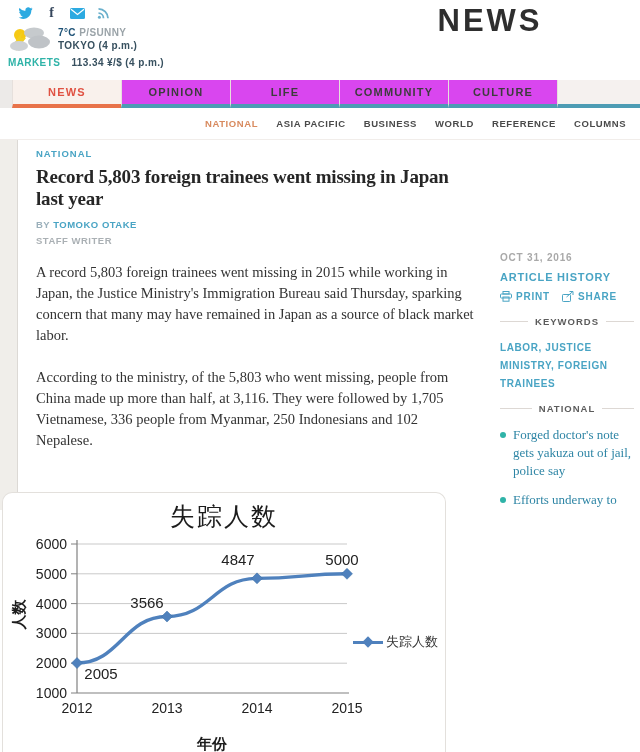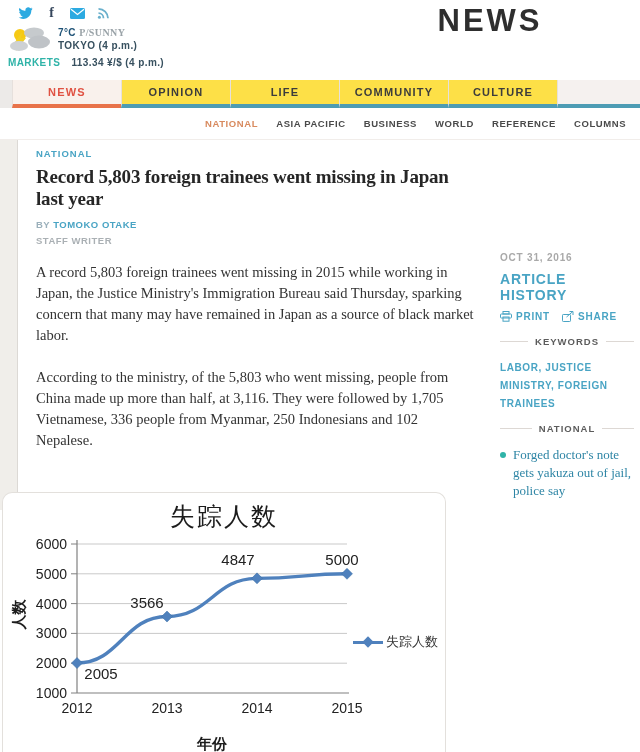--- a/index.html
+++ b/index.html
@@ -9,32 +9,32 @@
     background:#fff; font-family:"Liberation Sans","DejaVu Sans",sans-serif;
   }
   
   .hdr { position:absolute; left:0; top:0; width:640px; height:80px; background:#fff; }
   .social { position:absolute; left:18px; top:6px; display:flex; gap:11px; align-items:center; }
   .social .ic { width:15px; height:14px; display:inline-flex; align-items:center; justify-content:center; cursor:pointer; }
   .fb-f { font-family:"Liberation Serif",serif; font-weight:bold; font-size:14px; color:#35465c; line-height:1; }
   .weather { position:absolute; left:6px; top:24px; display:flex; align-items:flex-start; gap:6px; }
   .weather-txt { font-size:10px; letter-spacing:.4px; padding-top:3px; }
   .w-temp { color:#1e5276; font-weight:bold; }
-  .w-cond { color:#9aa3a8; font-weight:bold;font-family:Liberation Serif, serif; }
+  .w-cond { color:#9aa3a8; font-weight:bold; }
   .w-loc  { color:#37505f; margin-top:2px; font-weight:bold; }
   .markets { position:absolute; left:8px; top:57px; font-size:10px; letter-spacing:.4px; font-weight:bold; }
   .mk-label { color:#2fb3a8; margin-right:8px; }
   .mk-value { color:#37505f; }
   .masthead { position:absolute; left:340px; top:0; width:300px; text-align:center; }
   .logo { font-family:"Liberation Serif","DejaVu Serif",serif; font-size:23px; font-weight:bold; letter-spacing:-.5px; color:#222; margin-top:3px; cursor:pointer; }
   .news-big { font-size:31px; font-weight:900; letter-spacing:3px; color:#2e2e2e; margin-top:3px; }
   
   .nav { position:absolute; left:0; top:80px; width:640px; height:28px; background:#eceae8; display:flex; }
   .nav-pad { width:12px; height:100%; background:#eceae8; }
-  .tab { width:109px; height:100%; background:#fde047; border-left:1px solid #e6e0dc;
+  .tab { width:109px; height:100%; background:#d946ef; border-left:1px solid #e6e0dc;
          display:flex; align-items:center; justify-content:center;
          font-size:11px; font-weight:bold; letter-spacing:1.2px; color:#3c3c3c;
          border-bottom:4px solid #4d9cb4; cursor:pointer; }
   .tab.active { background:#f9f1ec; color:#e05243; border-bottom-color:#e8734a; }
   .nav-fill { flex:1; background:#f5f1ef; border-left:1px solid #e6e0dc; border-bottom:4px solid #4d9cb4; }
   
   .subnav { position:absolute; left:0; top:108px; width:640px; height:32px; background:#fff;
             display:flex; align-items:center; gap:18px; padding-left:205px; border-bottom:1px solid #f1edea; }
   .subnav-item { font-size:9.5px; font-weight:bold; letter-spacing:.6px; color:#4a4a4a; white-space:nowrap; cursor:pointer; }
   .subnav-item.active { color:#d88a5e; }
@@ -45,21 +45,21 @@
   .category { font-size:9.5px; font-weight:bold; letter-spacing:1px; color:#49a4c4; margin-bottom:7px; }
   .headline { font-family:"Liberation Serif","DejaVu Serif",serif; font-size:19px; font-weight:bold; color:#262626; letter-spacing:-.2px; margin-bottom:9px; }
   .byline { font-size:9.5px; font-weight:bold; letter-spacing:.5px; margin-bottom:5px; }
   .by-prefix { color:#9bb0bb; }
   .by-author { color:#49a4c4; cursor:pointer; }
   .role { font-size:9.5px; font-weight:bold; letter-spacing:.5px; color:#aab0b4; margin-bottom:16px; }
   .para { font-family:"Liberation Serif","DejaVu Serif",serif; font-size:14.5px; line-height:21px; color:#333; margin-bottom:21px; }
   
   .sidebar { position:absolute; left:500px; top:0; width:134px; padding-top:112px; }
   .side-date { font-size:10px; letter-spacing:.8px; color:#a9a9a9; font-weight:bold; margin-bottom:8px; }
-  .side-link { font-size:14px; letter-spacing:.8px; color:#49a4c4; font-weight:bold; margin-bottom:8px; cursor:pointer; }
+  .side-link { font-size:11px; letter-spacing:.8px; color:#49a4c4; font-weight:bold; margin-bottom:8px; cursor:pointer; }
   .ps-row { display:flex; gap:12px; align-items:center; margin-bottom:14px; }
   .ps-item { display:flex; gap:4px; align-items:flex-end; font-size:10px; letter-spacing:.8px; color:#49a4c4; font-weight:bold; cursor:pointer; }
   .side-h { display:flex; align-items:center; gap:7px; font-size:9.5px; font-weight:bold; letter-spacing:1px; color:#5c5c5c; margin:10px 0 12px; }
   .side-h::before, .side-h::after { content:""; flex:1; height:1px; background:#ddd8d4; }
   .kw { font-size:10px; letter-spacing:.6px; line-height:18px; color:#49a4c4; font-weight:bold; margin-bottom:6px; cursor:pointer; }
   .rel-list { list-style:none; }
   .rel-item { position:relative; padding-left:13px; font-family:"Liberation Serif","DejaVu Serif",serif;
               font-size:13px; line-height:18px; color:#2e85a5; margin-bottom:11px; cursor:pointer; }
   .rel-item::before { content:""; position:absolute; left:0; top:6px; width:6px; height:6px; border-radius:50%; background:#2fb3a8; }
   

